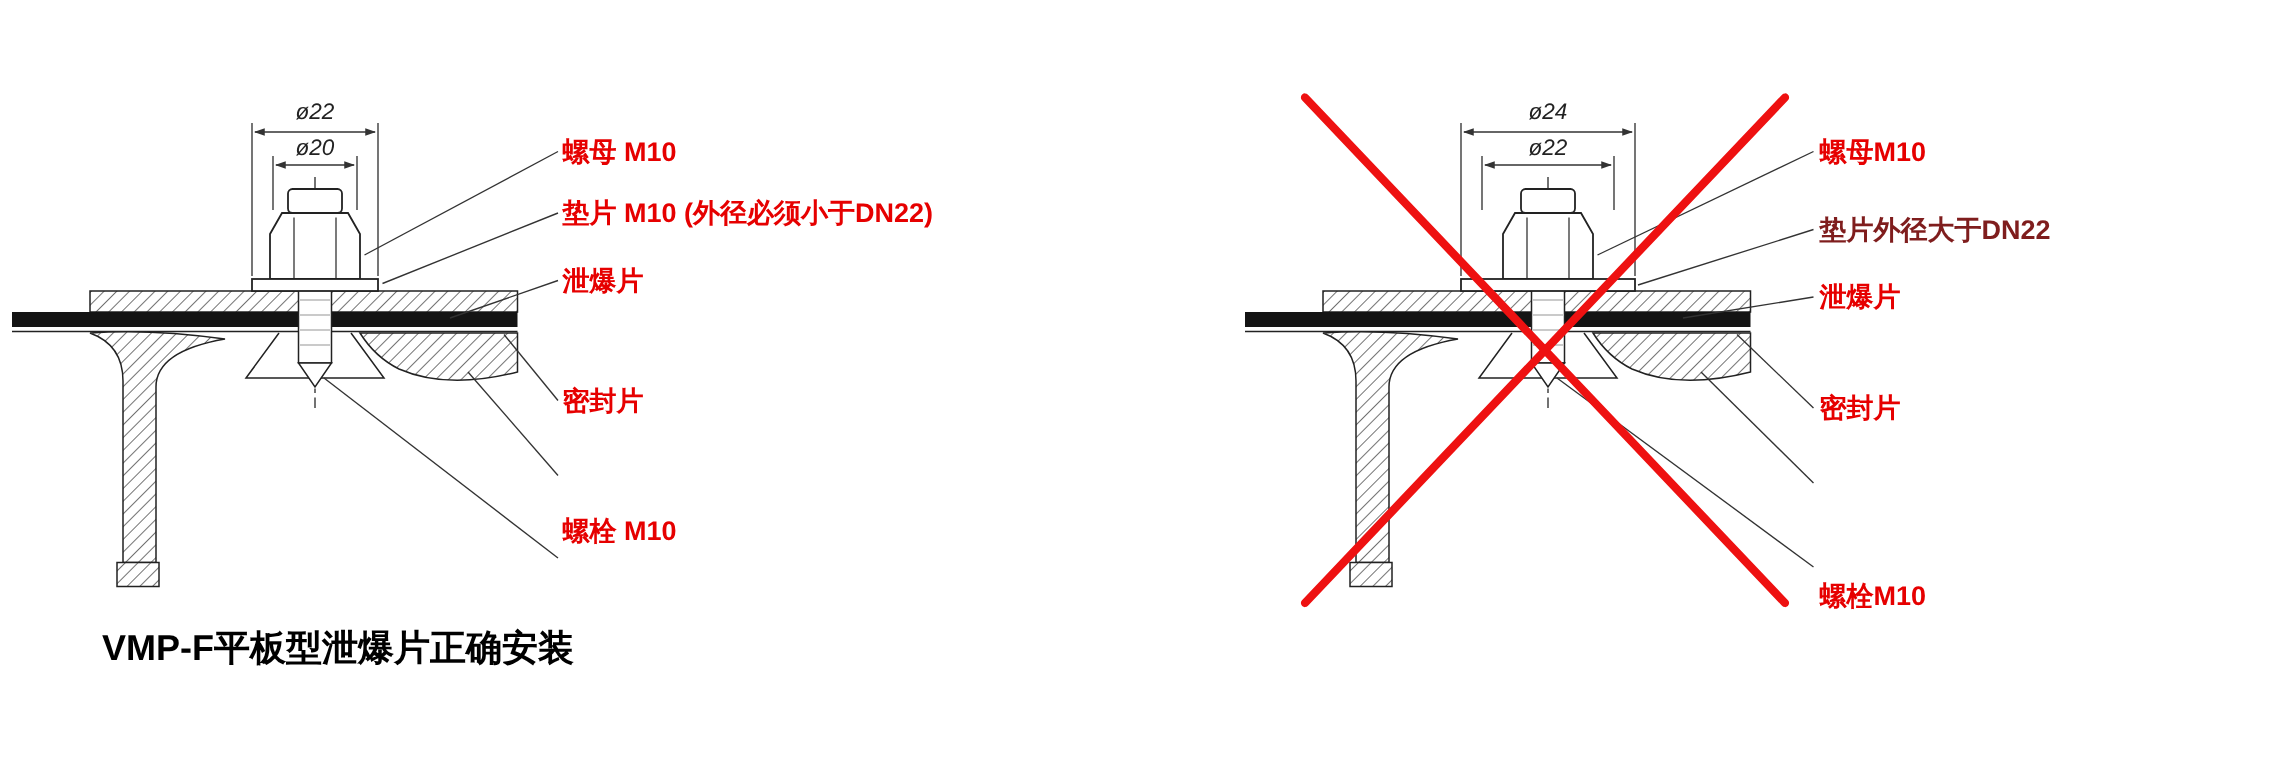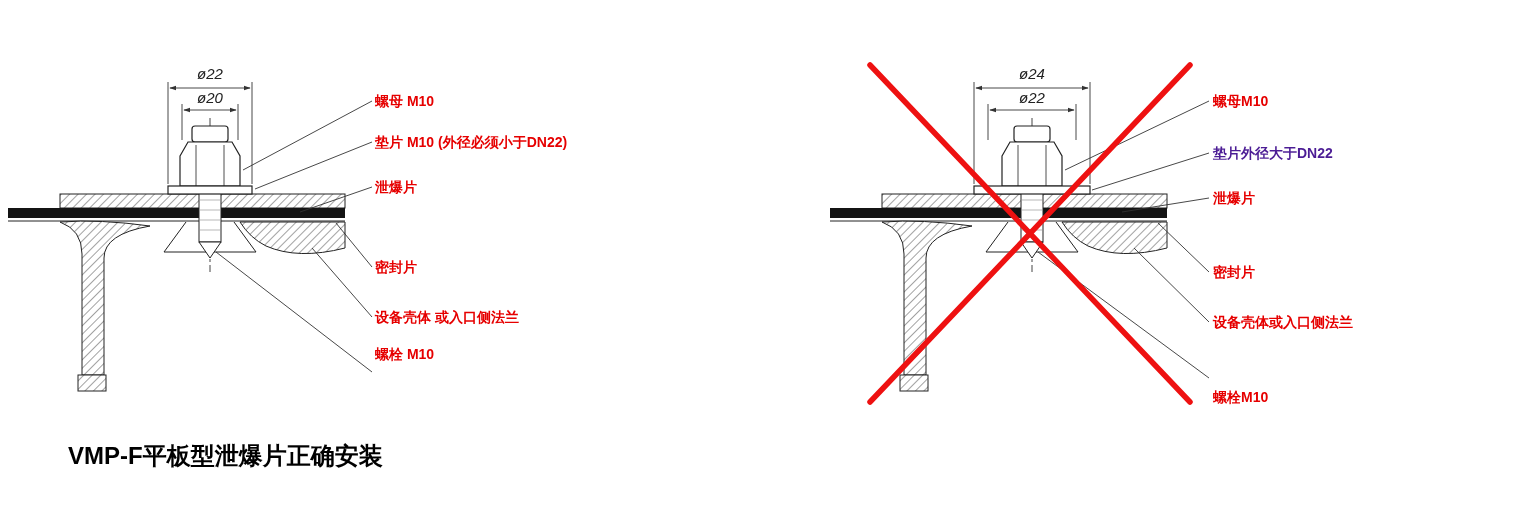--- a/index.html
+++ b/index.html
@@ -7,26 +7,26 @@
     position:relative;
     width:1524px;height:516px;
     background:#ffffff;
     font-family:"Liberation Sans",sans-serif;
     overflow:hidden;
   }
   svg.fig{position:absolute;left:0;top:0;}
   .lbl{
     position:absolute;
     font-weight:bold;
-    font-size:14px;
+    font-size:18px;
     line-height:22px;
     white-space:nowrap;
   }
   .red{color:#e60000;}
-  .blue{color:#4c1d95;}
+  .blue{color:#7f1d1d;}
   .caption{
     position:absolute;
     font-weight:bold;
     font-size:24px;
     color:#000;
     white-space:nowrap;
   }
   .dim{
     font-family:"Liberation Sans",sans-serif;
     font-style:italic;
@@ -141,26 +141,24 @@
         <line x1="870" y1="65" x2="1190" y2="402"></line>
         <line x1="1190" y1="65" x2="870" y2="402"></line>
       </g>
     </g>
   </svg>
 
   <div class="lbl red" style="left:375px;top:90px">螺母 M10</div>
   <div class="lbl red" style="left:375px;top:131px">垫片 M10 (外径必须小于DN22)</div>
   <div class="lbl red" style="left:375px;top:176px">泄爆片</div>
   <div class="lbl red" style="left:375px;top:256px">密封片</div>
-  <div class="lbl red" style="left:375px;top:306px">设备壳体 或入口侧法兰</div>
   <div class="lbl red" style="left:375px;top:343px">螺栓 M10</div>
 
-  <div class="caption" style="left:68px;top:440px">VMP-F平板型泄爆片正确安装</div>
+  <div class="caption" style="left:68px;top:416px">VMP-F平板型泄爆片正确安装</div>
 
   <div class="lbl red" style="left:1213px;top:90px">螺母M10</div>
   <div class="lbl blue" style="left:1213px;top:142px">垫片外径大于DN22</div>
   <div class="lbl red" style="left:1213px;top:187px">泄爆片</div>
   <div class="lbl red" style="left:1213px;top:261px">密封片</div>
-  <div class="lbl red" style="left:1213px;top:311px">设备壳体或入口侧法兰</div>
   <div class="lbl red" style="left:1213px;top:386px">螺栓M10</div>
 
 
 </div>
 
 </body></html>

